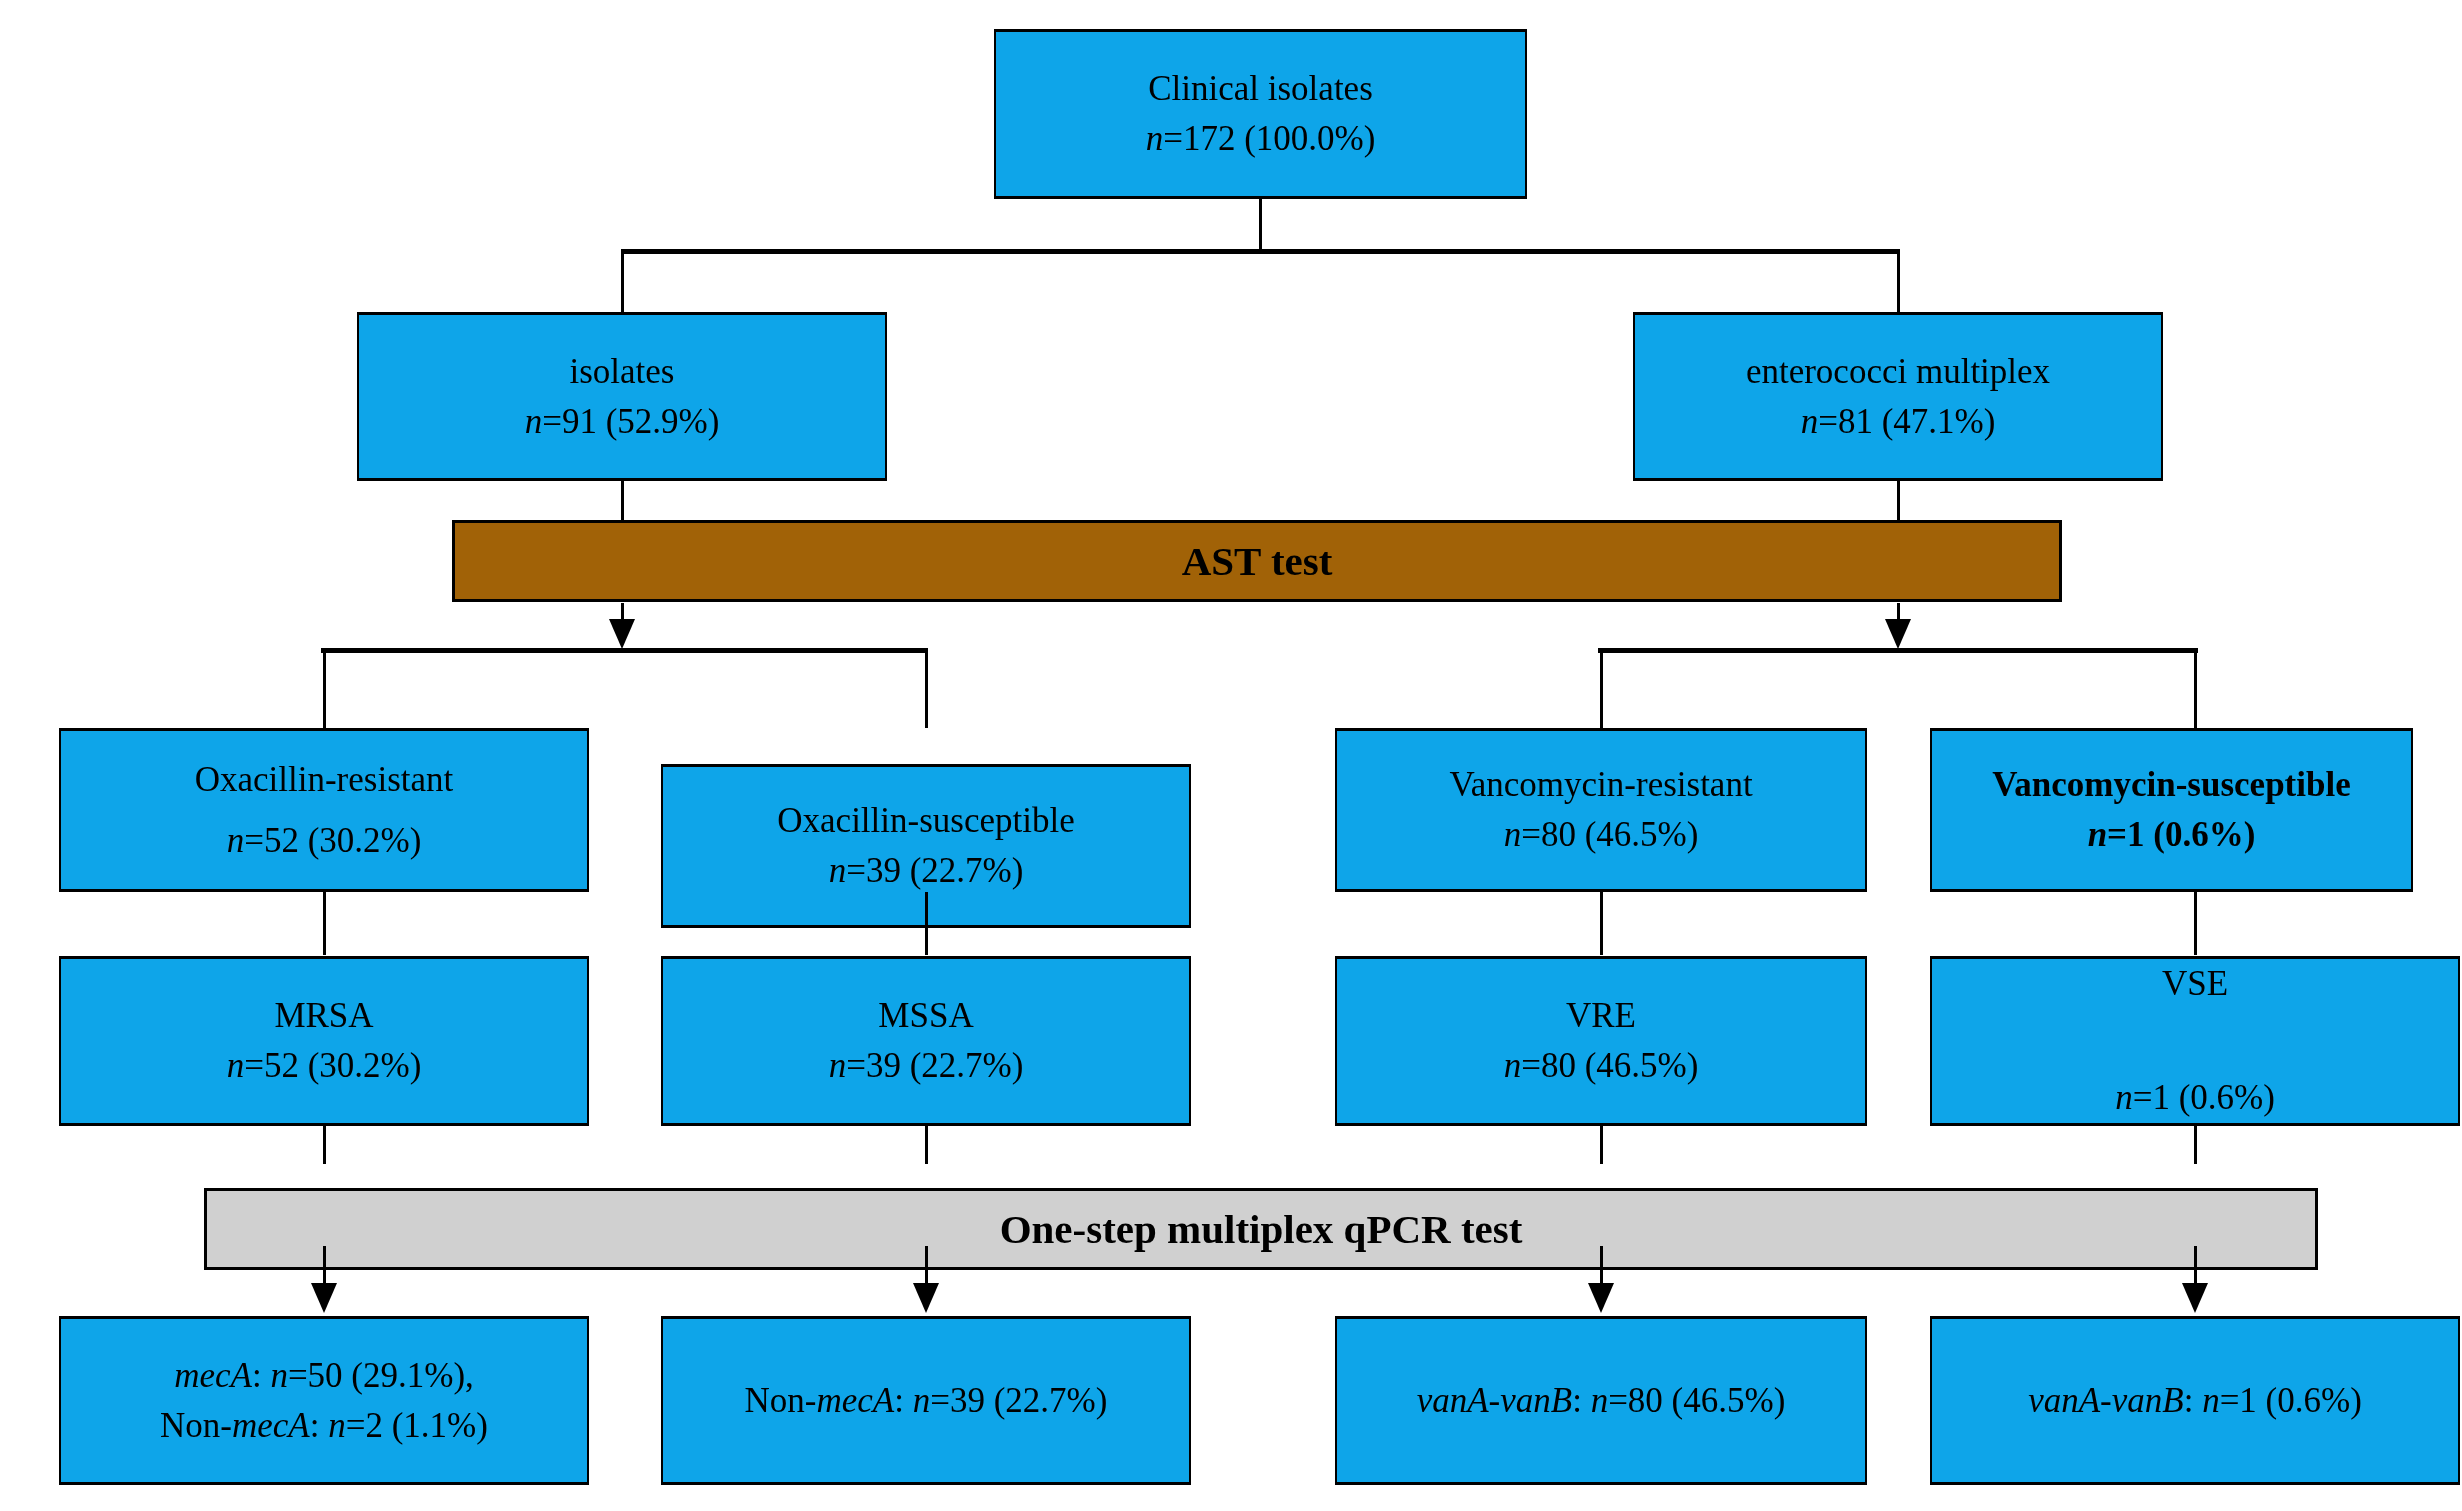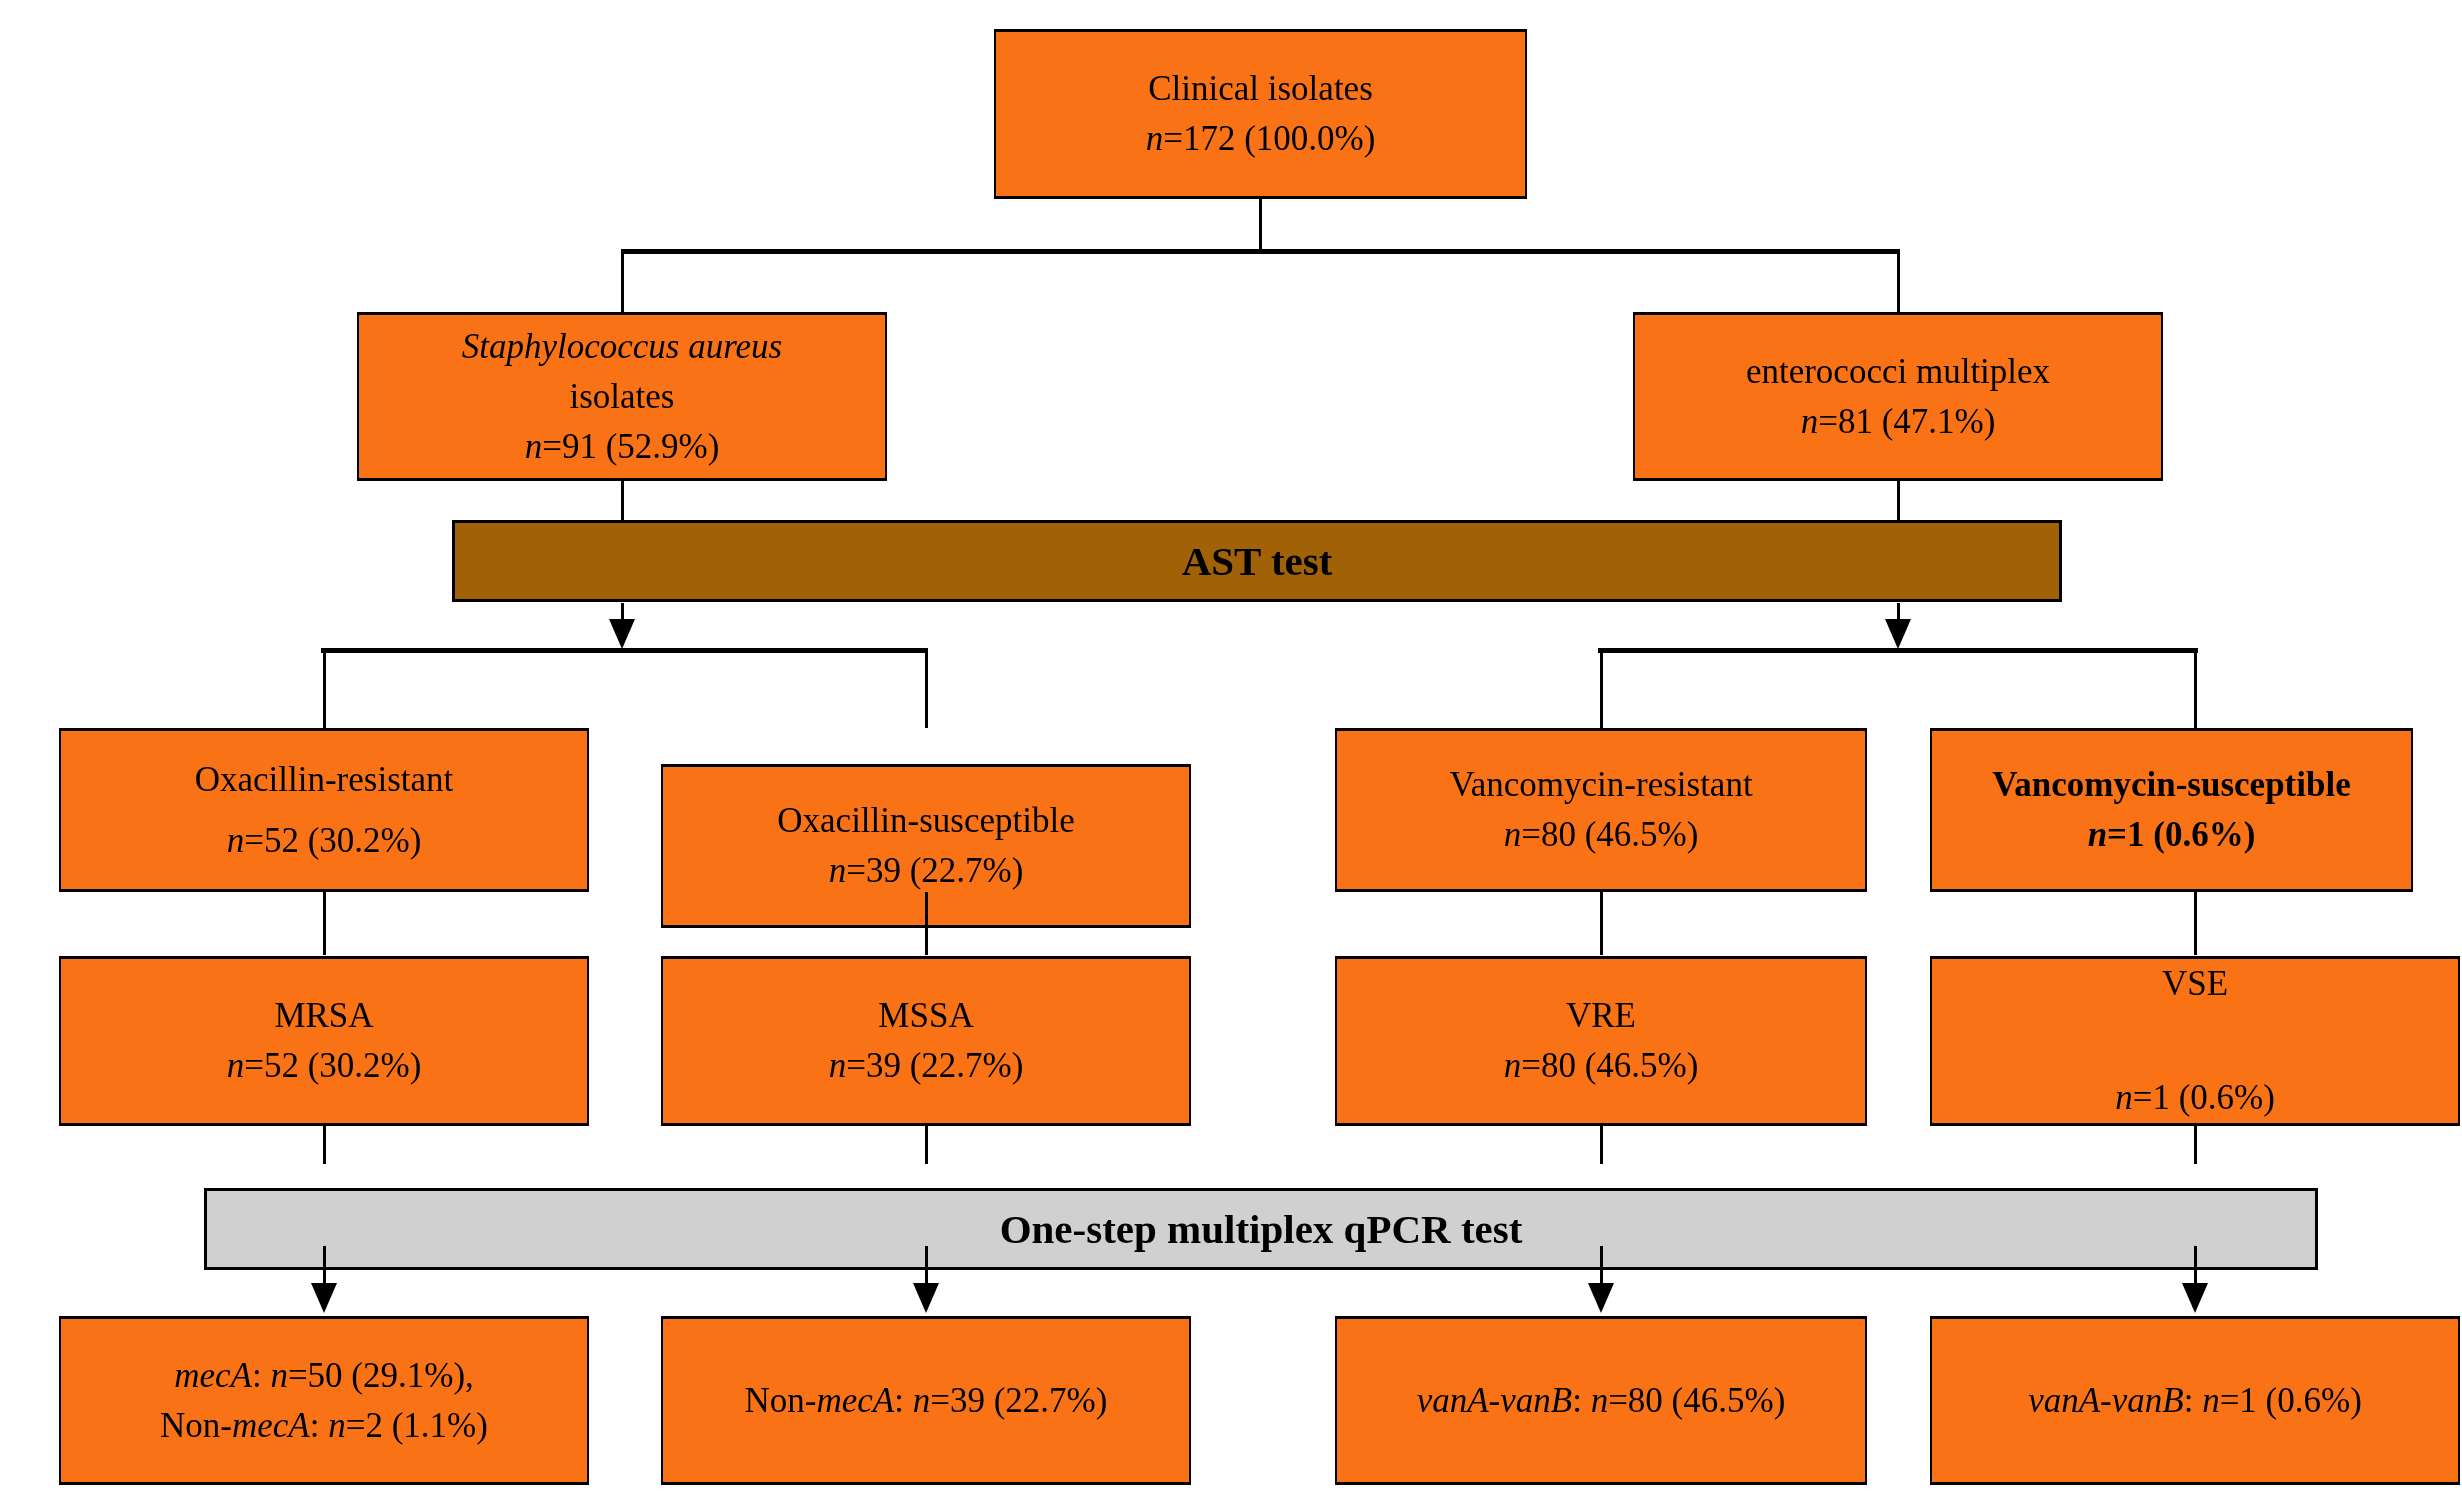--- a/index.html
+++ b/index.html
@@ -7,21 +7,21 @@
     position:relative;
     width:2462px;height:1511px;
     background:#ffffff;
     font-family:"Liberation Serif", serif;
     color:#000;
     overflow:hidden;
   }
   .node{
     position:absolute;
     box-sizing:border-box;
-    background:#f97316;
+    background:#0ea5e9;
     border:solid #000;
     border-width:3.9px 2.6px;
     display:flex;flex-direction:column;
     justify-content:center;align-items:center;
     text-align:center;
     font-size:35px;line-height:50px;
   }
   .node .line{white-space:nowrap;}
   .node em{font-style:italic;}
   .bar{
@@ -51,21 +51,20 @@
       <div class="line"><span>Clinical isolates</span></div>
       <div class="line"><em>n</em><span>=172 (100.0%)</span></div>
     </div>
 
   <div class="vline" style="left: 1259px; top: 199px; height: 53px; background: rgb(0, 0, 0);"></div>
   <div class="hline" style="left: 621px; top: 249px; width: 1279px; background: rgb(0, 0, 0);"></div>
   <div class="vline" style="left: 621px; top: 252px; height: 60px; background: rgb(0, 0, 0);"></div>
   <div class="vline" style="left: 1897px; top: 252px; height: 60px; background: rgb(0, 0, 0);"></div>
 
   <div class="node" style="left:357px;top:312px;width:530px;height:169px;">
-      <div class="line"><em>Staphylococcus aureus</em></div>
       <div class="line"><span>isolates</span></div>
       <div class="line"><em>n</em><span>=91 (52.9%)</span></div>
     </div>
   <div class="node" style="left:1633px;top:312px;width:530px;height:169px;">
       <div class="line"><span>enterococci multiplex</span></div>
       <div class="line"><em>n</em><span>=81 (47.1%)</span></div>
     </div>
 
   <div class="vline" style="left: 621px; top: 481px; height: 39px; background: rgb(0, 0, 0);"></div>
   <div class="vline" style="left: 1897px; top: 481px; height: 39px; background: rgb(0, 0, 0);"></div>

